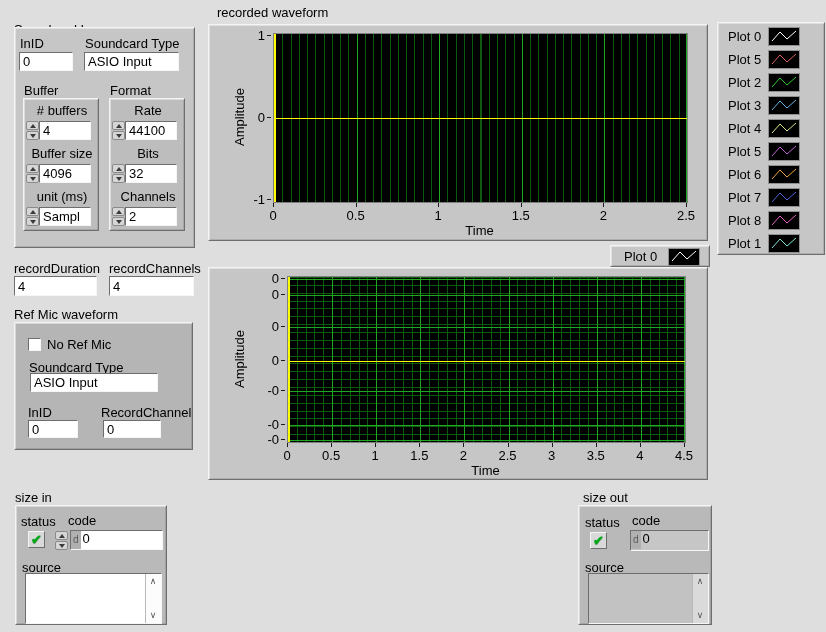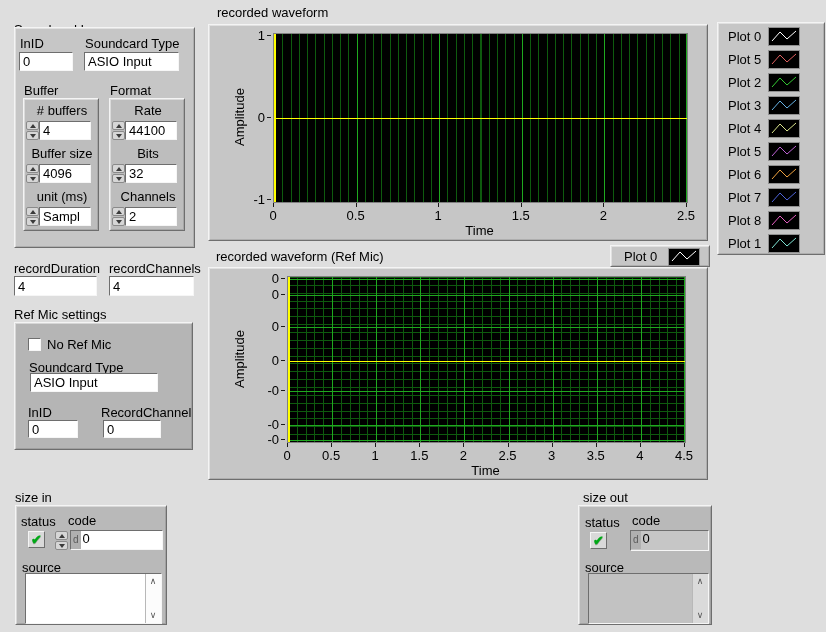--- a/index.html
+++ b/index.html
@@ -106,21 +106,21 @@
         </div>
       <input class="fld" style="left: 15px; top: 108px; width: 52px; height: 19px;" value="2">
     </div>
   </div>
 
   <div class="lbl" style="left:14px;top:261px;">recordDuration</div>
   <input class="fld" style="left: 14px; top: 276px; width: 83px; height: 20px;" value="4">
   <div class="lbl" style="left:109px;top:261px;">recordChannels</div>
   <input class="fld" style="left: 109px; top: 276px; width: 85px; height: 20px;" value="4">
 
-  <div class="lbl" style="left:14px;top:307px;">Ref Mic settings</div>
+  <div class="lbl" style="left:14px;top:307px;">Ref Mic waveform</div>
   <div class="raised cluster-c" style="left:14px;top:322px;width:179px;height:128px;">
     <div class="checkbox" style="left:13px;top:15px;"></div>
     <div class="lbl" style="left:32px;top:14px;">No Ref Mic</div>
     <div class="lbl" style="left:14px;top:37px;">Soundcard Type</div>
     <input class="fld" style="left: 15px; top: 50px; width: 128px; height: 19px;" value="ASIO Input">
     <div class="lbl" style="left:13px;top:82px;">InID</div>
     <div class="lbl" style="left:86px;top:82px;">RecordChannel</div>
     <input class="fld" style="left: 13px; top: 97px; width: 50px; height: 18px;" value="0">
     <input class="fld" style="left: 88px; top: 97px; width: 58px; height: 18px;" value="0">
   </div>
@@ -222,21 +222,20 @@
       </div>
   </div>
 
   <div class="raised cluster-a" style="left:610px;top:245px;width:100px;height:22px;">
     <span class="lbl" style="left:13px;top:3px;">Plot 0</span>
     <svg class="swatch" style="left:57px;top:2px;" width="30" height="16">
         <polyline points="3,12 11,3 18,10 27,2" fill="none" stroke-width="1" stroke="#FFFFFF"></polyline>
       </svg>
   </div>
 
-  <div class="lbl" style="left:216px;top:249px;">recorded waveform (Ref Mic)</div>
   <div class="raised graph-box" style="left:208px;top:267px;width:500px;height:213px;">
     <div class="plot" style="left: 78px; top: 8px; width: 399px; height: 167px; background: repeating-linear-gradient(to right, rgb(14, 90, 14) 0px, rgb(14, 90, 14) 1px, transparent 1px, transparent 8.82222px), repeating-linear-gradient(rgb(14, 90, 14) 0px, rgb(14, 90, 14) 1px, transparent 1px, transparent 7.85714px) rgb(0, 0, 0);">
         <div class="glv" style="left: 0px; top: 0px; width: 1px; height: 165px; background: rgb(31, 168, 31);"></div>
         <div class="glv" style="left: 44.1111px; top: 0px; width: 1px; height: 165px; background: rgb(31, 168, 31);"></div>
         <div class="glv" style="left: 88.2222px; top: 0px; width: 1px; height: 165px; background: rgb(31, 168, 31);"></div>
         <div class="glv" style="left: 132.333px; top: 0px; width: 1px; height: 165px; background: rgb(31, 168, 31);"></div>
         <div class="glv" style="left: 176.444px; top: 0px; width: 1px; height: 165px; background: rgb(31, 168, 31);"></div>
         <div class="glv" style="left: 220.556px; top: 0px; width: 1px; height: 165px; background: rgb(31, 168, 31);"></div>
         <div class="glv" style="left: 264.667px; top: 0px; width: 1px; height: 165px; background: rgb(31, 168, 31);"></div>
         <div class="glv" style="left: 308.778px; top: 0px; width: 1px; height: 165px; background: rgb(31, 168, 31);"></div>

